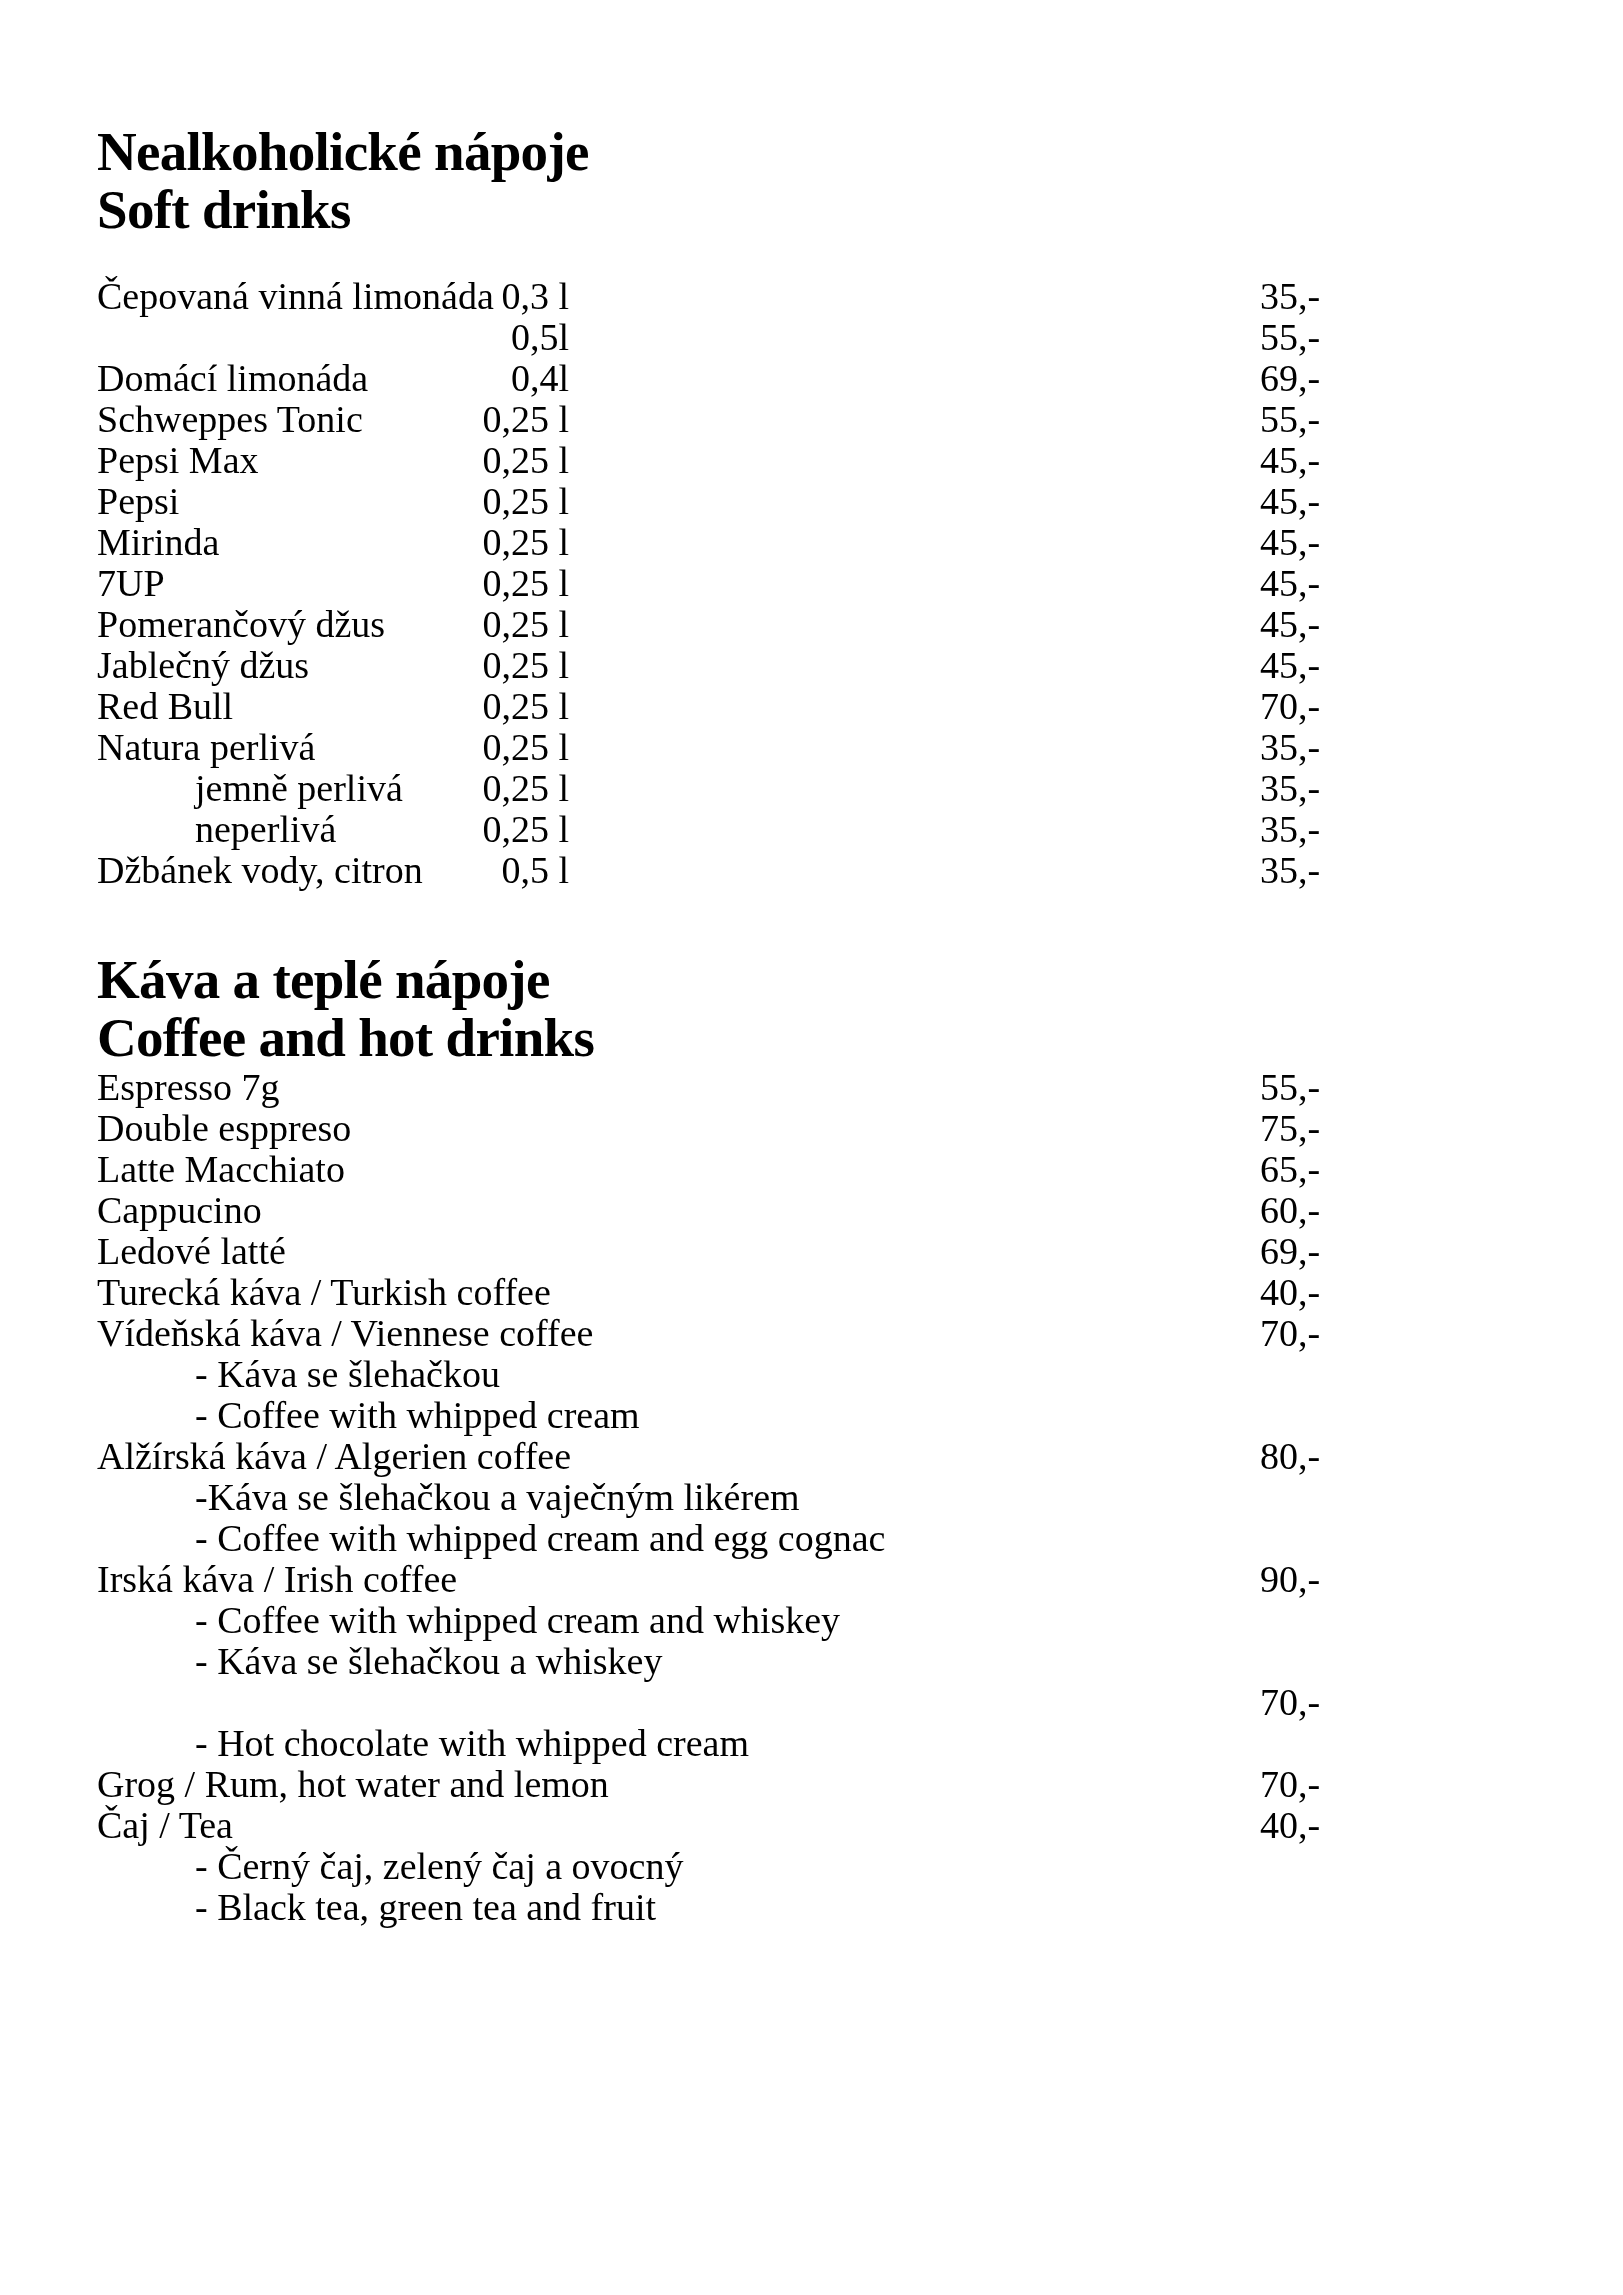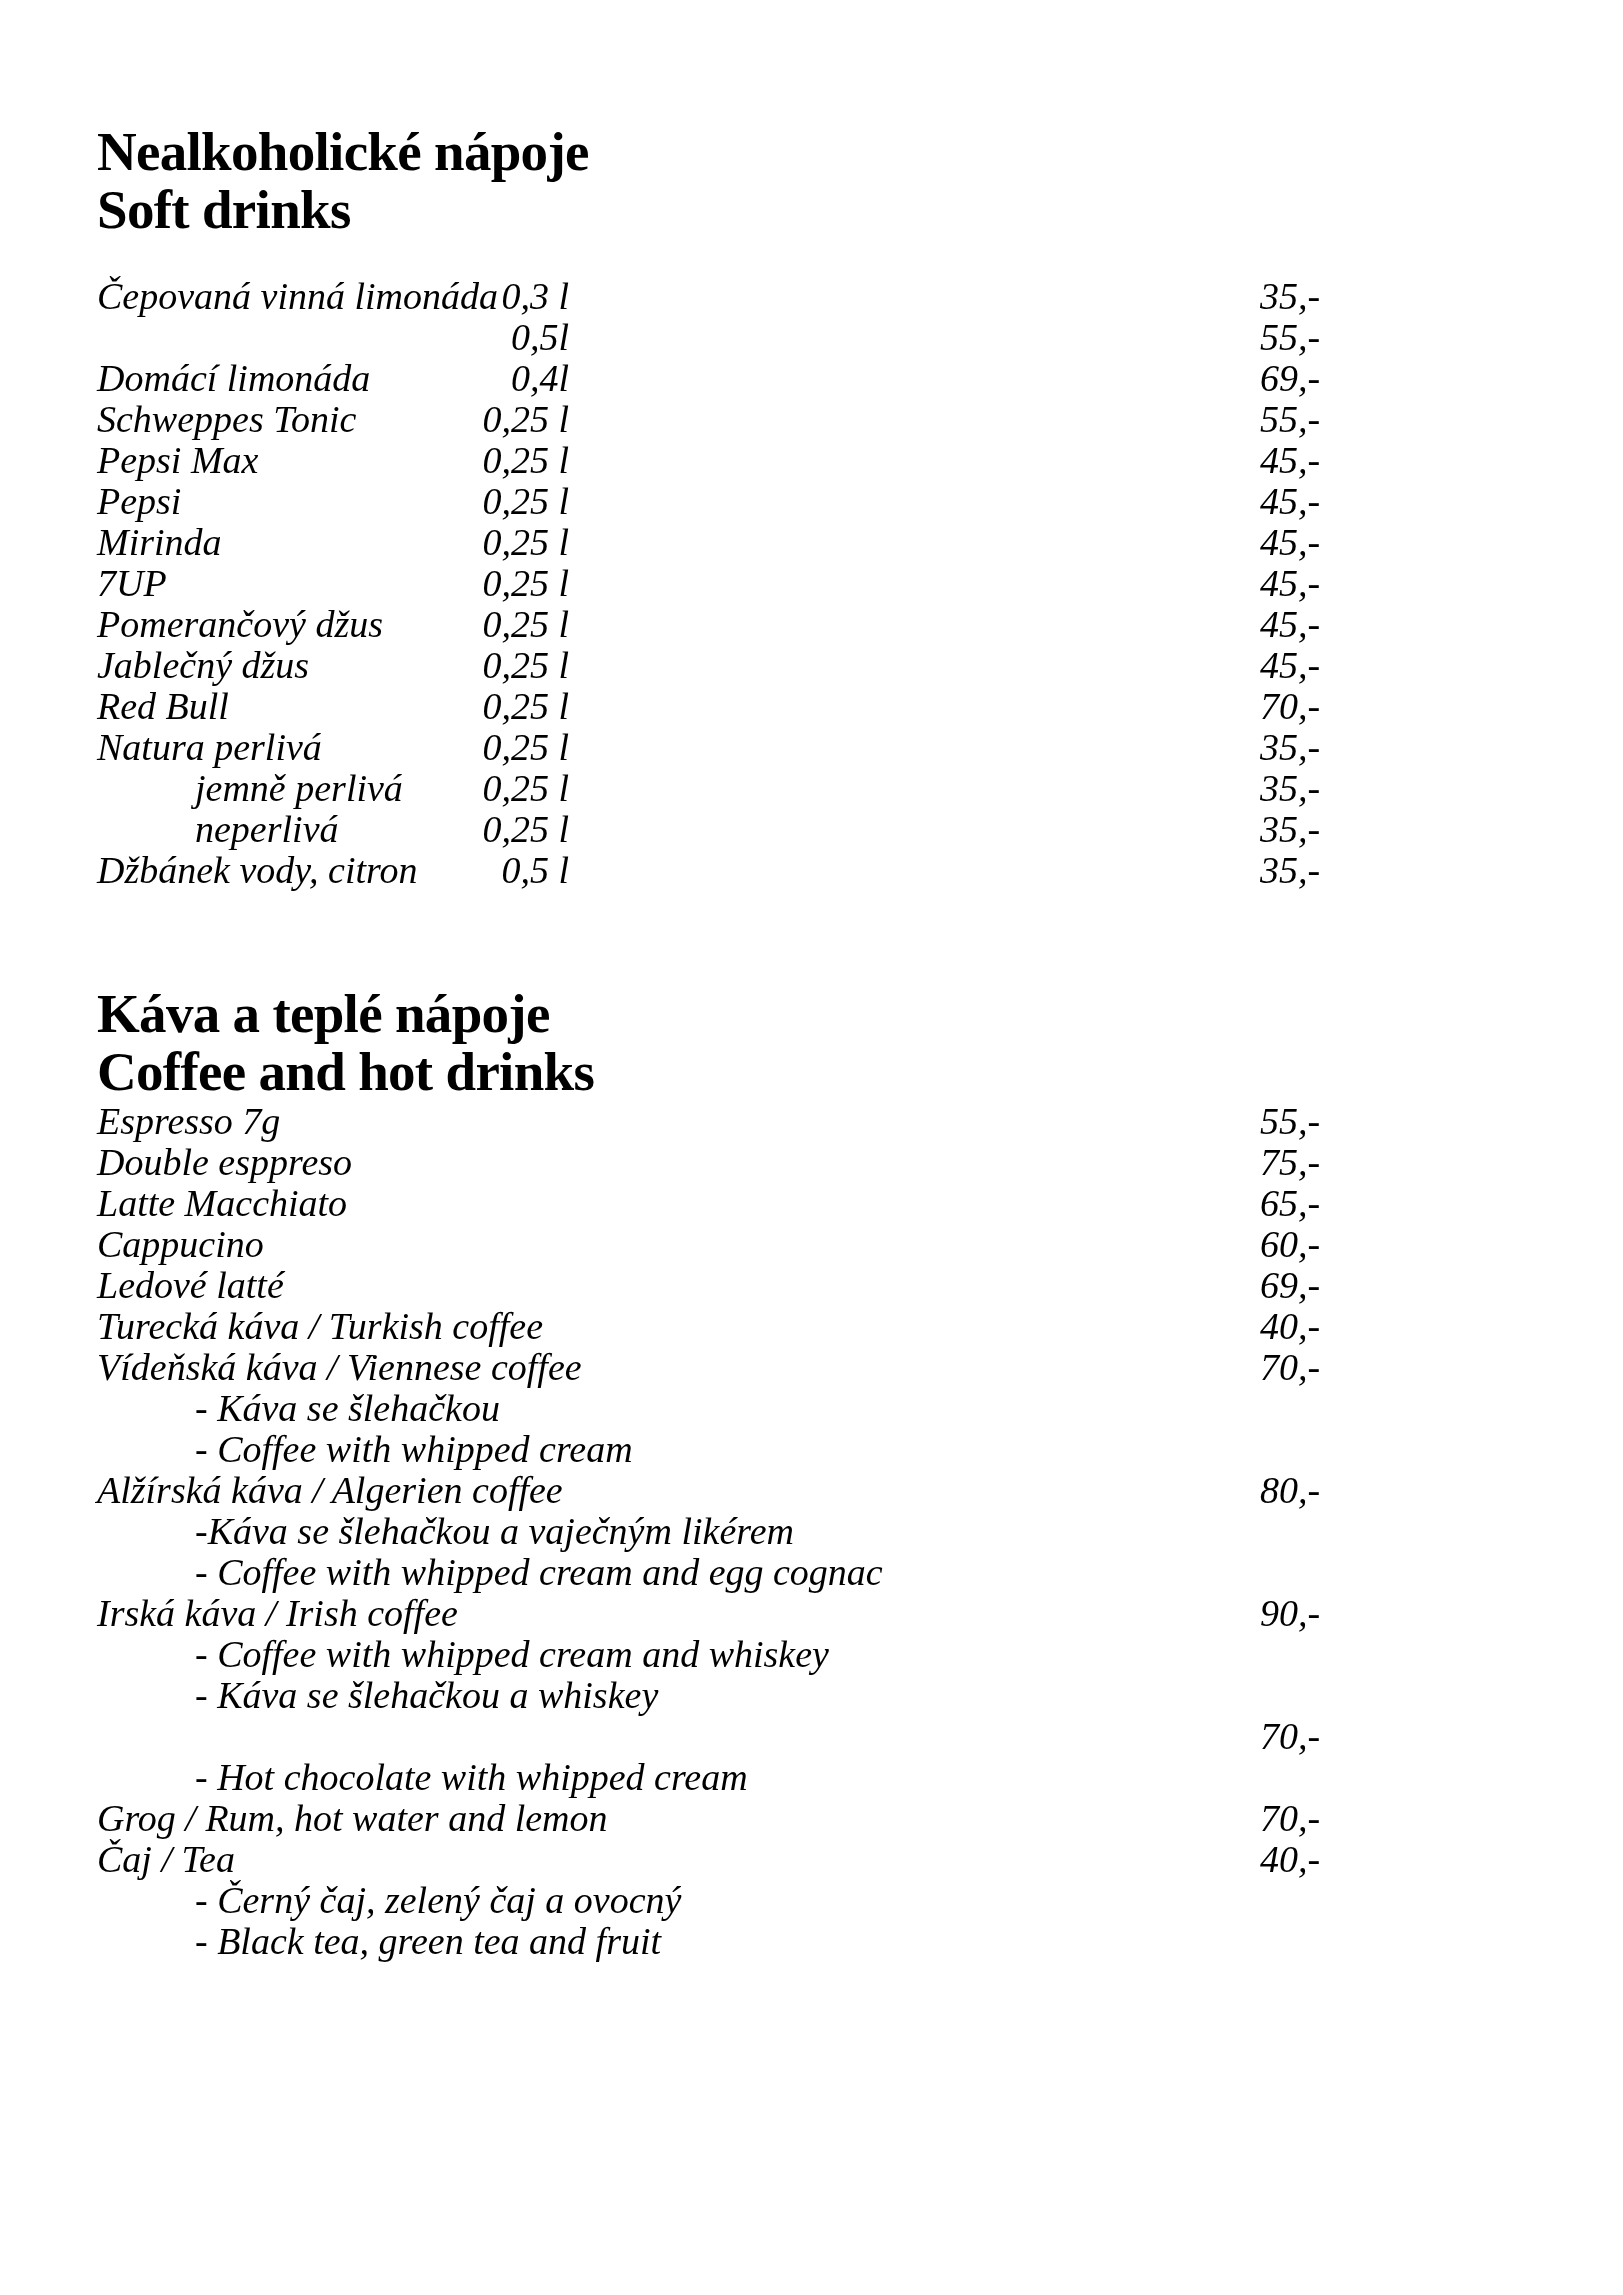--- a/index.html
+++ b/index.html
@@ -20,29 +20,28 @@
   }
   .sec-title{
     font-weight:bold;
     font-size:55px;
     line-height:58px;
     letter-spacing:-0.7px;
     white-space:nowrap;
   }
   .rows{position:relative;}
   .rows-1{margin-top:37px;}
-  .title-2{margin-top:94px;}
+  .title-2{margin-top:60px;}
   .rows-2{}
   .row{
     position:relative;
     height:41px;
     font-size:38px;
     line-height:41px;
     white-space:nowrap;
-    font-style:italic;
   }
   .name{position:absolute;left:0;top:0;}
   .row.indent .name{left:98px;}
   .vol{
     position:absolute;
     left:276px;
     top:0;
     width:196px;
     text-align:right;
   }

